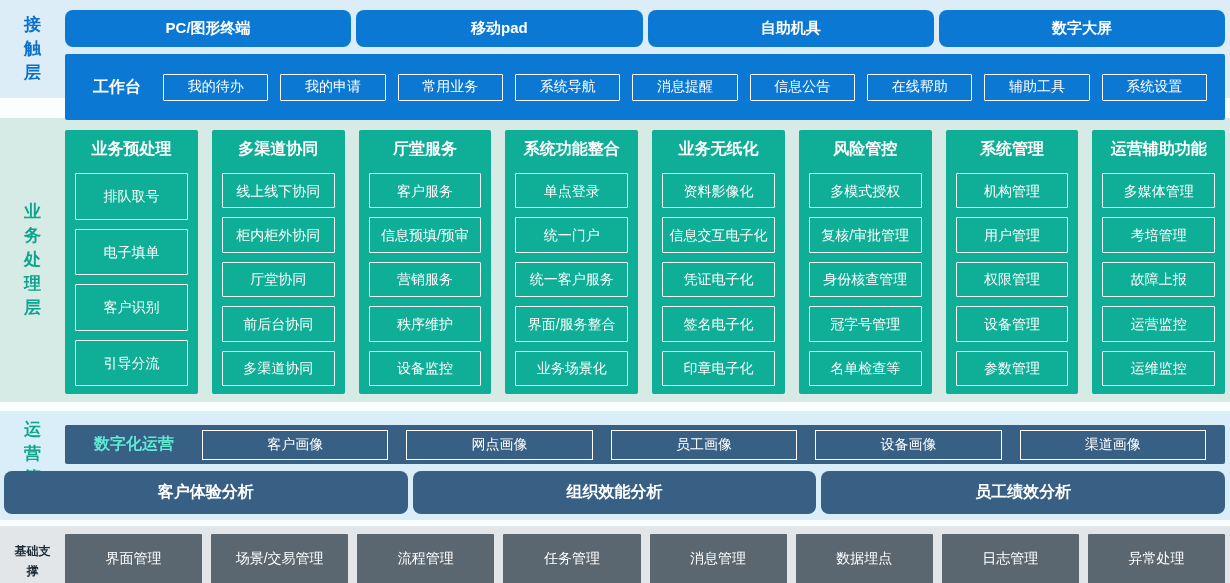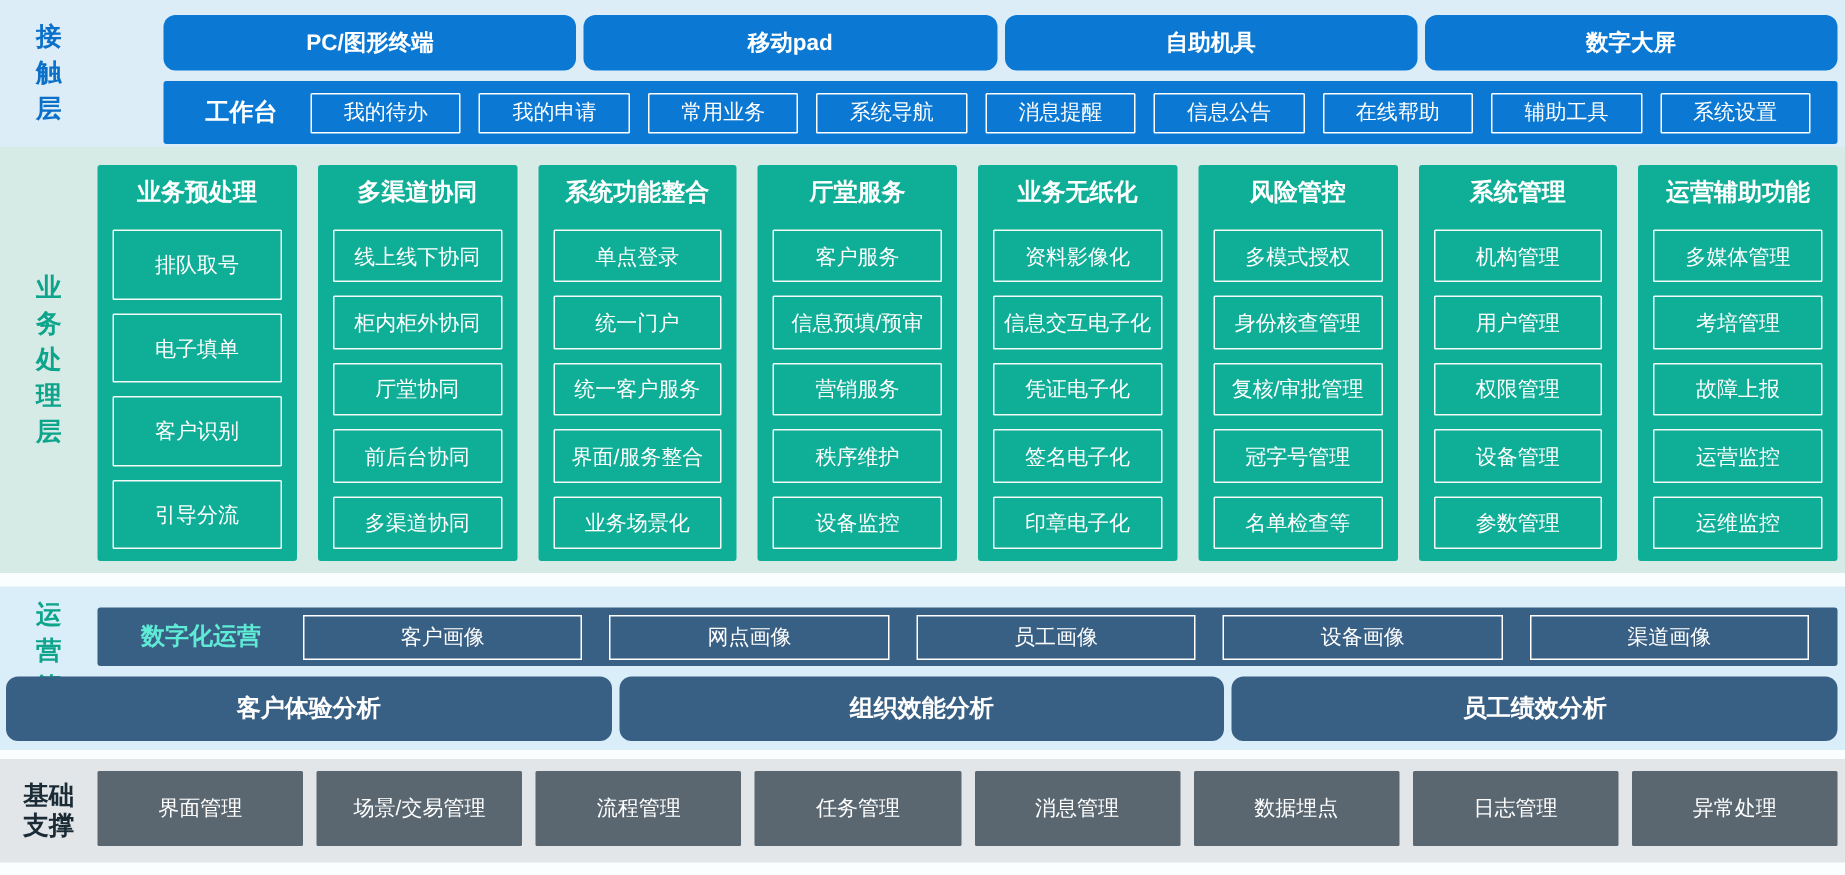--- a/index.html
+++ b/index.html
@@ -10,29 +10,29 @@
     overflow:hidden;
   }
   .sec{display:flex;box-sizing:border-box;}
   .label-col{width:65px;flex:none;display:flex;align-items:center;justify-content:center;}
   .vlabel{width:19px;font-size:17px;font-weight:bold;line-height:24px;text-align:center;word-break:break-all;}
   .vlabel.blue{color:#0a70c8;}
   .vlabel.teal{color:#0da48c;}
   .content{flex:1;box-sizing:border-box;padding-right:5px;}
 
   
-  .sec-contact{height:98px;background:#dcedf8;margin-bottom:0;gap:44px;}
+  .sec-contact{height:98px;background:#dcedf8;margin-bottom:20px;}
   .channel-row{display:flex;gap:5px;margin-top:10px;height:37px;}
   .channel-box{
     flex:1;background:#0b79d3;border-radius:8px;color:#fff;
     font-size:15px;font-weight:bold;display:flex;align-items:center;justify-content:center;
   }
   .workbench-bar{
     margin-top:7px;height:34px;background:#0b79d3;border-radius:2px;
-    display:flex;align-items:center;padding:4px 12px;
+    display:flex;align-items:center;padding:16px 12px;
   }
   .wb-label{color:#fff;font-size:16px;font-weight:bold;width:80px;text-align:center;flex:none;}
   .wb-item{
     flex:1;margin:0 6px;height:25px;border:1px solid #fff;color:#fff;font-size:14px;
     display:flex;align-items:center;justify-content:center;border-radius:1px;
   }
 
   
   .sec-business{height:284px;background:#d7ebe6;margin-bottom:9px;}
   .cols{display:flex;gap:14px;margin-top:12px;height:264px;}
@@ -63,21 +63,21 @@
   }
   .analysis-row{display:flex;gap:5px;margin-top:7px;height:43px;margin-left:-61px;}
   .analysis-box{
     flex:1;background:#385f84;border-radius:8px;color:#fff;font-size:16px;font-weight:bold;
     display:flex;align-items:center;justify-content:center;
   }
 
   
   .sec-foundation{height:69px;background:#e3e6e9;}
   .foundation-label{
-    width:46px;font-size:17px;font-weight:bold;line-height:20px;text-align:center;
+    width:46px;font-size:12px;font-weight:bold;line-height:20px;text-align:center;
     word-break:break-all;color:#1b2b36;
   }
   .foundation-row{display:flex;gap:9px;margin-top:8px;height:50px;}
   .foundation-box{
     flex:1;background:#5a6771;color:#fff;font-size:14px;
     display:flex;align-items:center;justify-content:center;border-radius:1px;
   }
 </style>
 </head>
 <body>
@@ -126,51 +126,51 @@
       <div class="col">
         <div class="col-title">多渠道协同</div>
         <div class="col-item">线上线下协同</div>
         <div class="col-item">柜内柜外协同</div>
         <div class="col-item">厅堂协同</div>
         <div class="col-item">前后台协同</div>
         <div class="col-item">多渠道协同</div>
       </div>
 
       <div class="col">
+        <div class="col-title">厅堂服务</div>
+        <div class="col-item">客户服务</div>
+        <div class="col-item">信息预填/预审</div>
+        <div class="col-item">营销服务</div>
+        <div class="col-item">秩序维护</div>
+        <div class="col-item">设备监控</div>
+      </div>
+
+      <div class="col">
         <div class="col-title">系统功能整合</div>
         <div class="col-item">单点登录</div>
         <div class="col-item">统一门户</div>
         <div class="col-item">统一客户服务</div>
         <div class="col-item">界面/服务整合</div>
         <div class="col-item">业务场景化</div>
       </div>
 
       <div class="col">
-        <div class="col-title">厅堂服务</div>
-        <div class="col-item">客户服务</div>
-        <div class="col-item">信息预填/预审</div>
-        <div class="col-item">营销服务</div>
-        <div class="col-item">秩序维护</div>
-        <div class="col-item">设备监控</div>
-      </div>
-
-      <div class="col">
         <div class="col-title">业务无纸化</div>
         <div class="col-item">资料影像化</div>
         <div class="col-item">信息交互电子化</div>
         <div class="col-item">凭证电子化</div>
         <div class="col-item">签名电子化</div>
         <div class="col-item">印章电子化</div>
       </div>
 
       <div class="col">
         <div class="col-title">风险管控</div>
         <div class="col-item">多模式授权</div>
+        <div class="col-item">复核/审批管理</div>
         <div class="col-item">身份核查管理</div>
-        <div class="col-item">复核/审批管理</div>
         <div class="col-item">冠字号管理</div>
         <div class="col-item">名单检查等</div>
       </div>
 
       <div class="col">
         <div class="col-title">系统管理</div>
         <div class="col-item">机构管理</div>
         <div class="col-item">用户管理</div>
         <div class="col-item">权限管理</div>
         <div class="col-item">设备管理</div>

